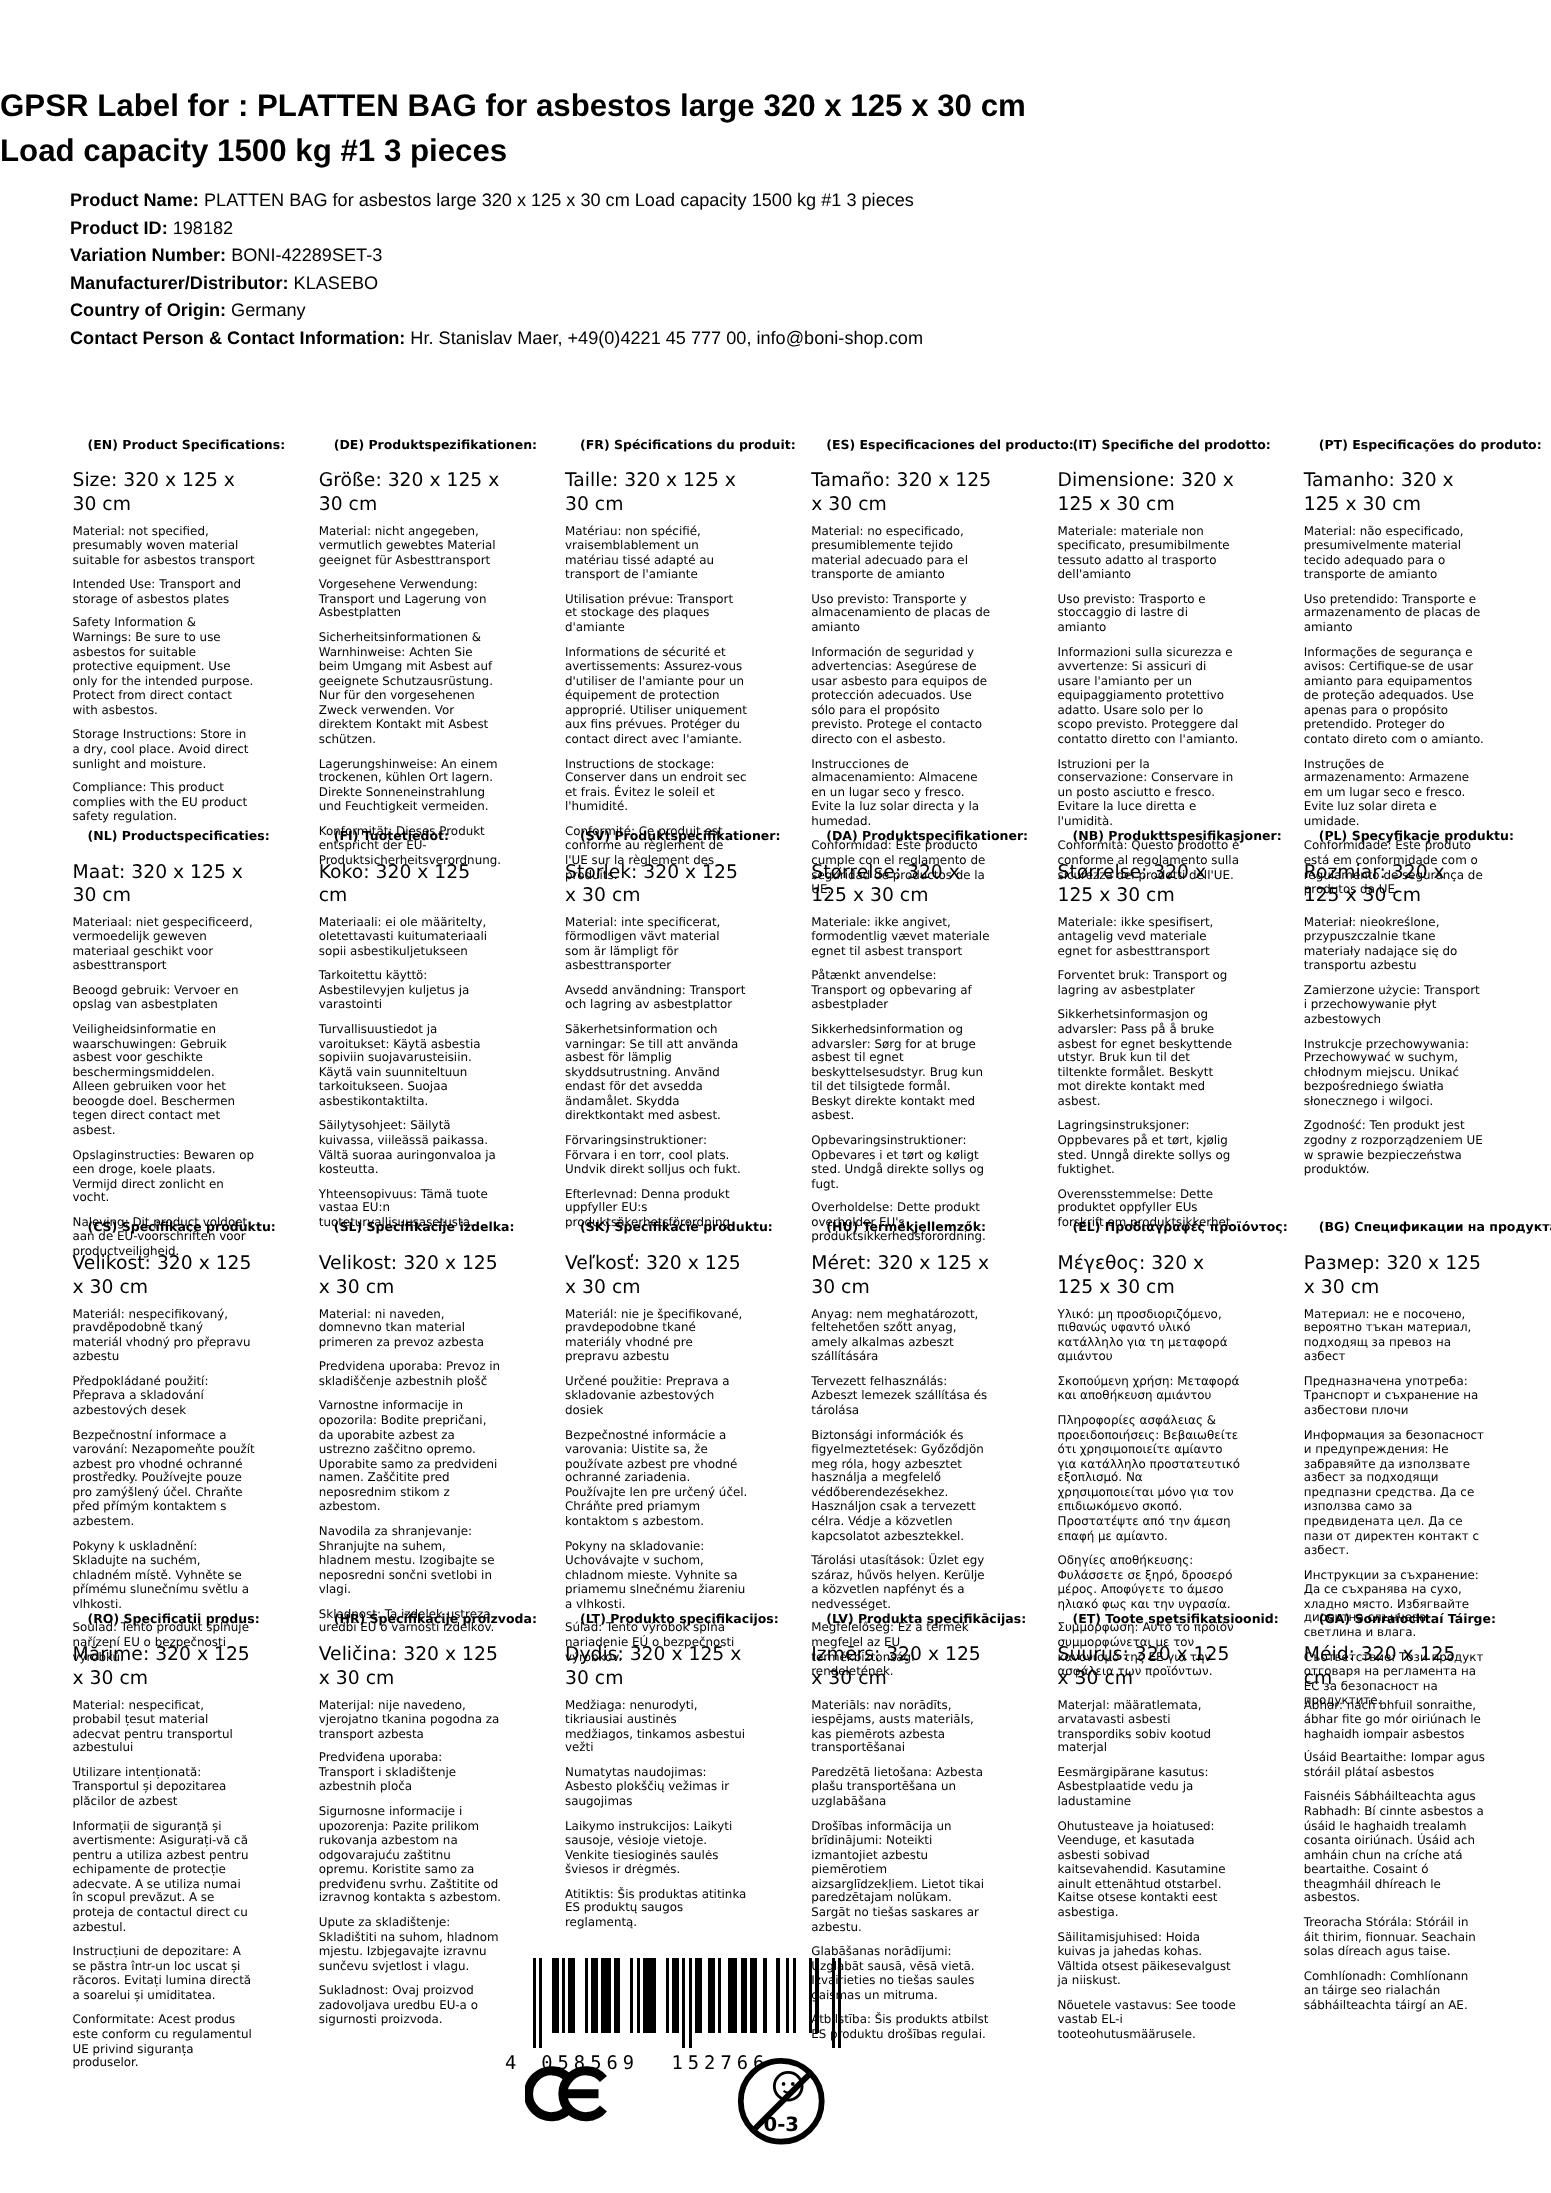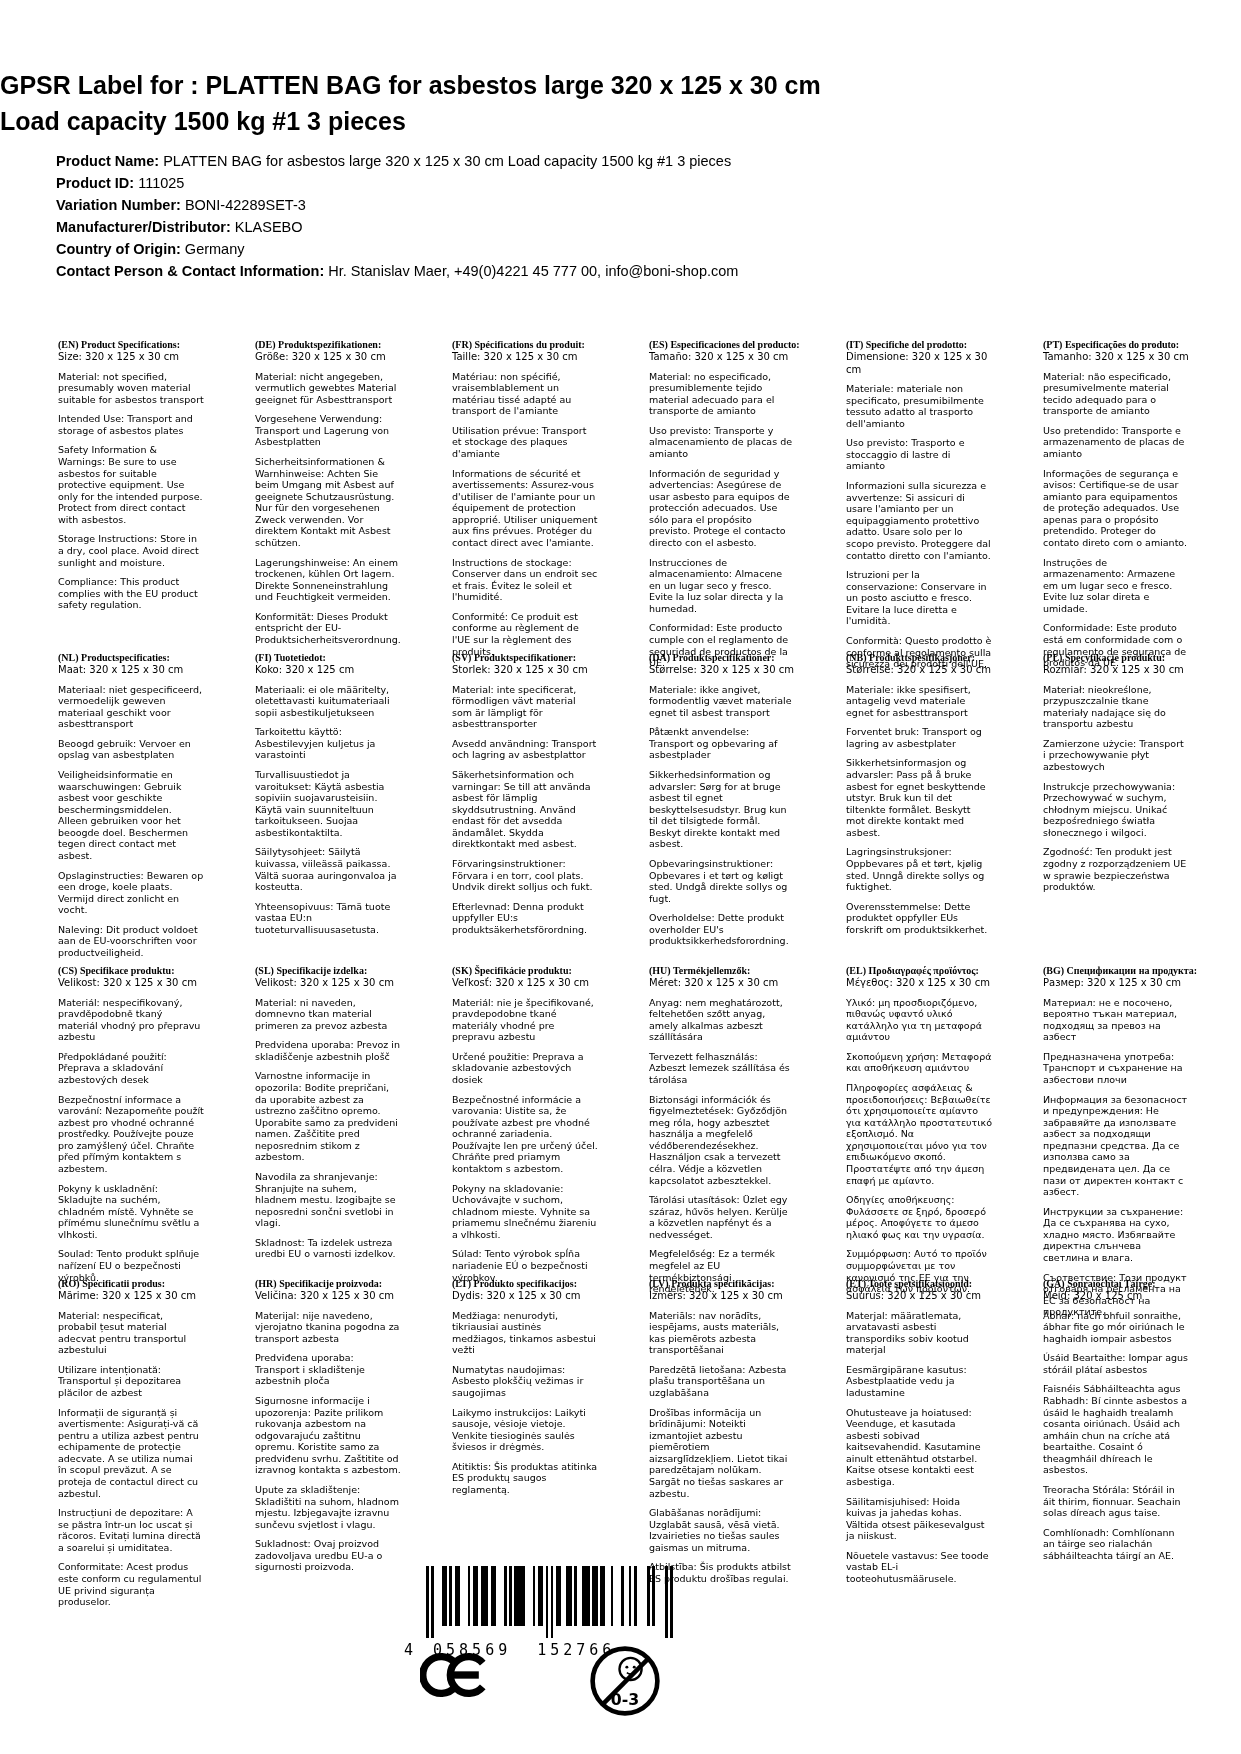--- a/index.html
+++ b/index.html
@@ -5,22 +5,22 @@
   html,body{margin:0;padding:0;}
   body{width:1241px;height:1754px;background:#fff;color:#000;position:relative;
        font-family:"DejaVu Sans",sans-serif;}
   .page-title{position:absolute;top:68px;left:0;width:100%;text-align:left;
        font-family:"Liberation Sans",sans-serif;font-weight:700;font-size:25px;line-height:1.42;}
   .product-info{position:absolute;left:56px;top:150px;
        font-family:"Liberation Sans",sans-serif;font-size:14.5px;line-height:1.52;}
   .info-line b{font-weight:700;}
   .specs-grid{position:absolute;left:58px;top:338px;display:grid;
        grid-template-columns:repeat(6,146px);column-gap:51px;grid-auto-rows:313px;}
-  .spec-title{font-weight:700;font-size:10px;line-height:1.3;white-space:nowrap;margin:0;font-family:Liberation Serif, serif;}
-  .spec-size{font-size:10px;line-height:1.25;margin:0 0 7px 0;}
+  .spec-title{font-weight:700;font-size:10px;line-height:1.3;white-space:nowrap;margin:12px;}
+  .spec-size{font-size:15px;line-height:1.25;margin:0 0 7px 0;}
   .spec-para{font-size:9.5px;line-height:1.22;margin:0 0 8px 0;}
   .barcode-wrap{position:absolute;left:404px;top:1566px;width:300px;}
   .barcode-svg{margin-left:22px;display:block;}
   .barcode-digits{display:flex;align-items:baseline;margin-top:1px;
        font-family:"DejaVu Sans Mono",monospace;font-size:15px;}
   .bd-first{margin-right:20px;}
   .bd-left{letter-spacing:4px;margin-right:26px;text-align:center;}
   .bd-right{letter-spacing:4px;}
   .ce-mark{position:absolute;left:420px;top:1652px;}
   .age-warning{position:absolute;left:588px;top:1644px;}
@@ -28,21 +28,21 @@
 </head>
 <body>
 
 <div class="page-title">
   <span>GPSR Label for : PLATTEN BAG for asbestos large 320 x 125 x 30 cm</span><br>
   <span>Load capacity 1500 kg #1 3 pieces</span>
 </div>
 
 <div class="product-info" id="product-info">
     <div class="info-line"><b>Product Name:</b><span>  PLATTEN BAG for asbestos large 320 x 125 x 30 cm Load capacity 1500 kg #1 3 pieces</span></div>
-    <div class="info-line"><b>Product ID:</b><span>  111025</span></div>
+    <div class="info-line"><b>Product ID:</b><span>  198182</span></div>
     <div class="info-line"><b>Variation Number:</b><span>  BONI-42289SET-3</span></div>
     <div class="info-line"><b>Manufacturer/Distributor:</b><span>  KLASEBO</span></div>
     <div class="info-line"><b>Country of Origin:</b><span>  Germany</span></div>
     <div class="info-line"><b>Contact Person &amp; Contact Information:</b><span>  Hr. Stanislav Maer, +49(0)4221 45 777 00, info@boni-shop.com</span></div>
   </div>
 
 <div class="specs-grid" id="specs-grid">
     <div class="spec-block">
       <div class="spec-title">(EN) Product Specifications:</div>
       <div class="spec-size">Size: 320 x 125 x 30 cm</div>

